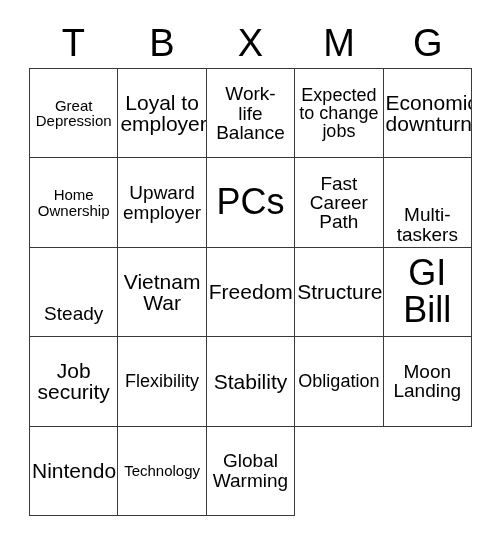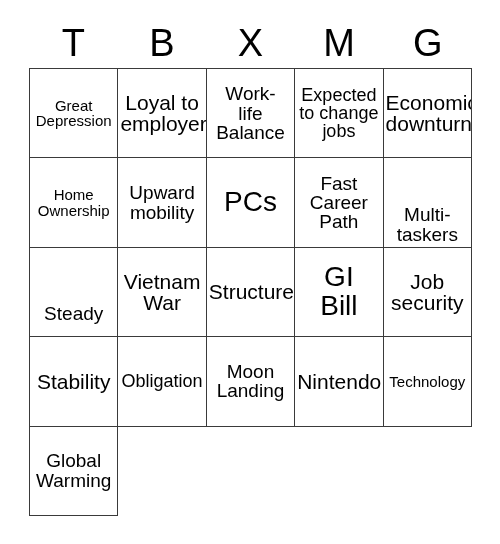--- a/index.html
+++ b/index.html
@@ -76,21 +76,21 @@
     white-space: pre-line;
     word-break: normal;
   }
 
   
   .fs-xs  .cell-text { font-size: 15px; }
   .fs-sm  .cell-text { font-size: 18px; }
   .fs-md  .cell-text { font-size: 21px; }
   .fs-lg  .cell-text { font-size: 19px; }
   .fs-xl  .cell-text { font-size: 19px; margin-top: 44px; }
-  .fs-xxl .cell-text { font-size: 28px; }
+  .fs-xxl .cell-text { font-size: 36px; }
 </style>
 </head>
 <body>
 
 <div id="bingo-card">
 
   <div id="header-row">
       <div class="header-letter">T</div>
       <div class="header-letter">B</div>
       <div class="header-letter">X</div>
@@ -120,21 +120,21 @@
       <div class="cell fs-md">
         <span class="cell-text">Economic
 downturn</span>
       </div>
       <div class="cell fs-xs">
         <span class="cell-text">Home
 Ownership</span>
       </div>
       <div class="cell fs-lg">
         <span class="cell-text">Upward
-mobility</span>
+employer</span>
       </div>
       <div class="cell fs-xxl">
         <span class="cell-text">PCs</span>
       </div>
       <div class="cell fs-lg">
         <span class="cell-text">Fast
 Career
 Path</span>
       </div>
       <div class="cell fs-xl">
@@ -142,29 +142,35 @@
 taskers</span>
       </div>
       <div class="cell fs-xl">
         <span class="cell-text">Steady</span>
       </div>
       <div class="cell fs-md">
         <span class="cell-text">Vietnam
 War</span>
       </div>
       <div class="cell fs-md">
+        <span class="cell-text">Freedom</span>
+      </div>
+      <div class="cell fs-md">
         <span class="cell-text">Structure</span>
       </div>
       <div class="cell fs-xxl">
         <span class="cell-text">GI
 Bill</span>
       </div>
       <div class="cell fs-md">
         <span class="cell-text">Job
 security</span>
+      </div>
+      <div class="cell fs-sm">
+        <span class="cell-text">Flexibility</span>
       </div>
       <div class="cell fs-md">
         <span class="cell-text">Stability</span>
       </div>
       <div class="cell fs-sm">
         <span class="cell-text">Obligation</span>
       </div>
       <div class="cell fs-lg">
         <span class="cell-text">Moon
 Landing</span>

